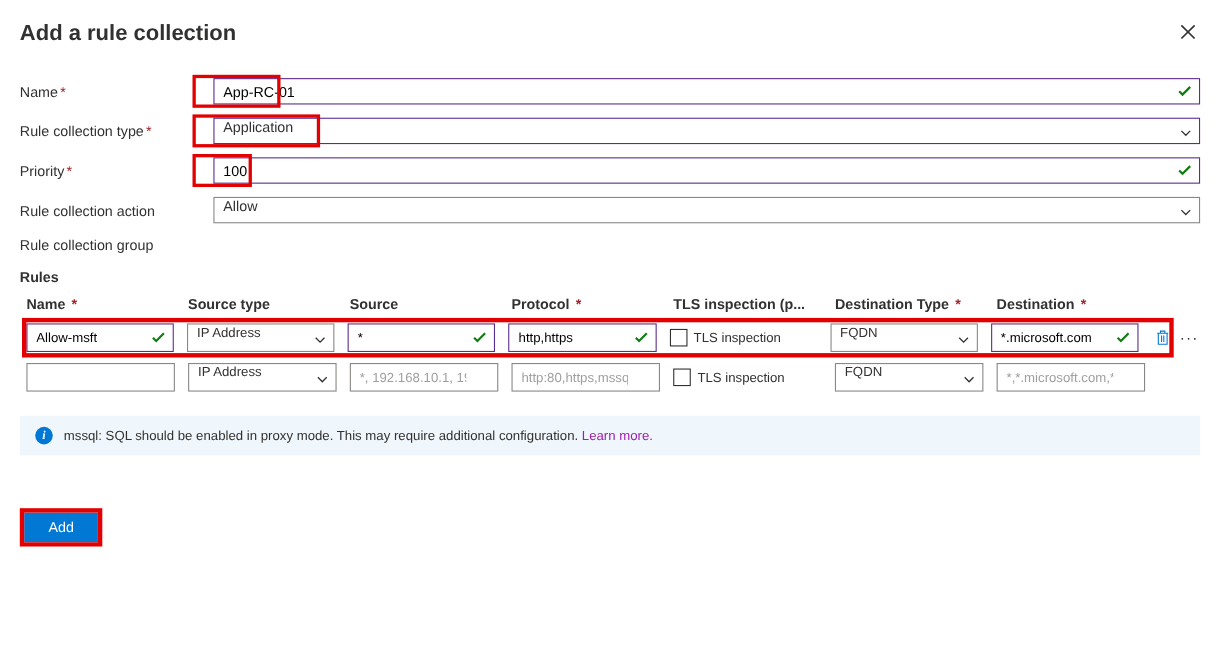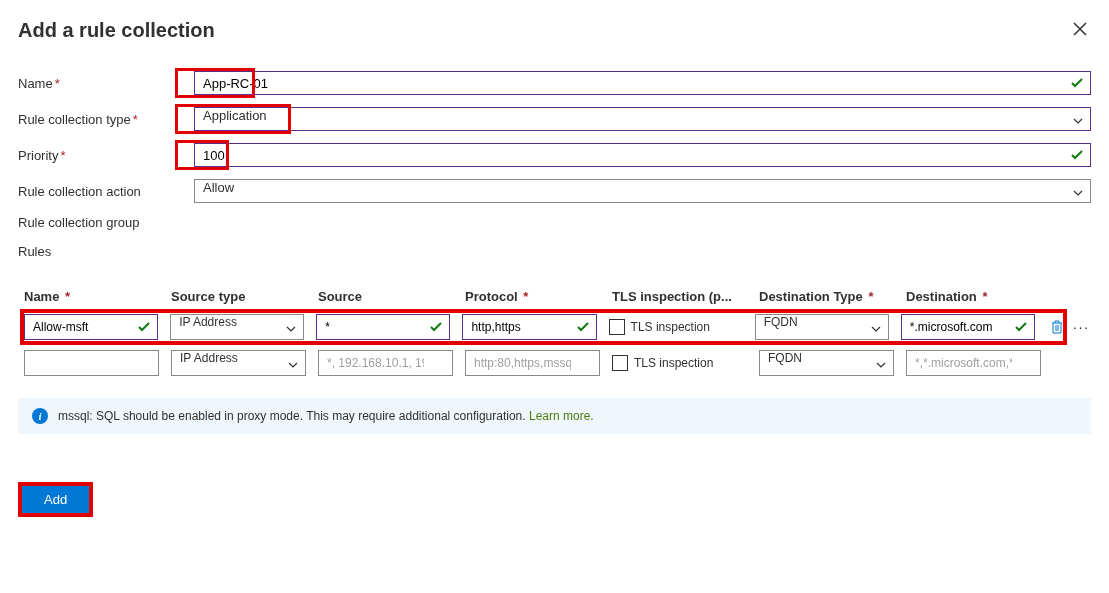--- a/index.html
+++ b/index.html
@@ -25,21 +25,21 @@
     .chevron.dim svg { stroke: #c8c6c4; }
     .check { position: absolute; right: 8px; top: 50%; transform: translateY(-50%); pointer-events: none; width: 12px; height: 12px; }
     .check svg { width: 100%; height: 100%; stroke: #107c10; stroke-width: 2; fill: none; }
     
     .highlight { position: relative; }
     .highlight::after { content: ""; position: absolute; border: 3px solid #e30000; pointer-events: none; top: -3px; bottom: -3px; }
     .hl-name::after { left: -3px; width: 74px; }
     .hl-type::after { left: -3px; width: 110px; }
     .hl-prio::after { left: -3px; width: 48px; }
 
-    .section-label { margin: 14px 0 30px 0; font-size: 13px; }
+    .section-label { margin: 14px 0 10px 0; font-size: 13px; font-weight: bold; }
 
     .rules-wrap { padding-left: 6px; }
     .rules-head { display: flex; gap: 12px; padding-bottom: 10px; font-weight: 600; font-size: 13px; }
     .rules-row { display: flex; gap: 12px; margin-bottom: 10px; align-items: center; }
     .col-name { width: 135px; }
     .col-srctype { width: 135px; }
     .col-src { width: 135px; }
     .col-proto { width: 135px; }
     .col-tls { width: 135px; display: flex; align-items: center; gap: 6px; }
     .col-dtype { width: 135px; }
@@ -53,21 +53,21 @@
     
     .row-highlight { position: relative; }
     .row-highlight::before { content: ""; position: absolute; border: 4px solid #e30000; left: -4px; right: 24px; top: -5px; bottom: -5px; pointer-events: none; z-index: 2; }
     
     .icon-btn { width: 20px; height: 20px; display: flex; align-items: center; justify-content: center; cursor: pointer; }
     .trash svg { width: 14px; height: 14px; stroke: #0078d4; fill: #0078d4; }
     .dots { color: #323130; font-size: 14px; letter-spacing: 1px; }
 
     .info-banner { margin-top: 22px; padding: 10px 14px; background: #eff6fc; display: flex; align-items: center; gap: 10px; font-size: 12px; }
     .info-icon { width: 16px; height: 16px; border-radius: 50%; background: #0078d4; color: #fff; display: flex; align-items: center; justify-content: center; font-size: 11px; font-weight: bold; font-style: italic; font-family: Georgia, serif; }
-    .info-link { color: #4d7c0f; cursor: pointer; margin-top: 39px; }
+    .info-link { color: #a21caf; cursor: pointer; margin-top: 39px; }
 
     .footer { margin-top: 48px; }
     .add-btn { background: #0078d4; color: #fff; border: none; padding: 6px 22px; font-size: 13px; cursor: pointer; position: relative; }
     .btn-highlight { position: relative; display: inline-block; padding: 4px; }
     .btn-highlight::after { content: ""; position: absolute; inset: 0; border: 4px solid #e30000; pointer-events: none; }
   </style>
 </head>
 <body>
 
 <div class="header">

